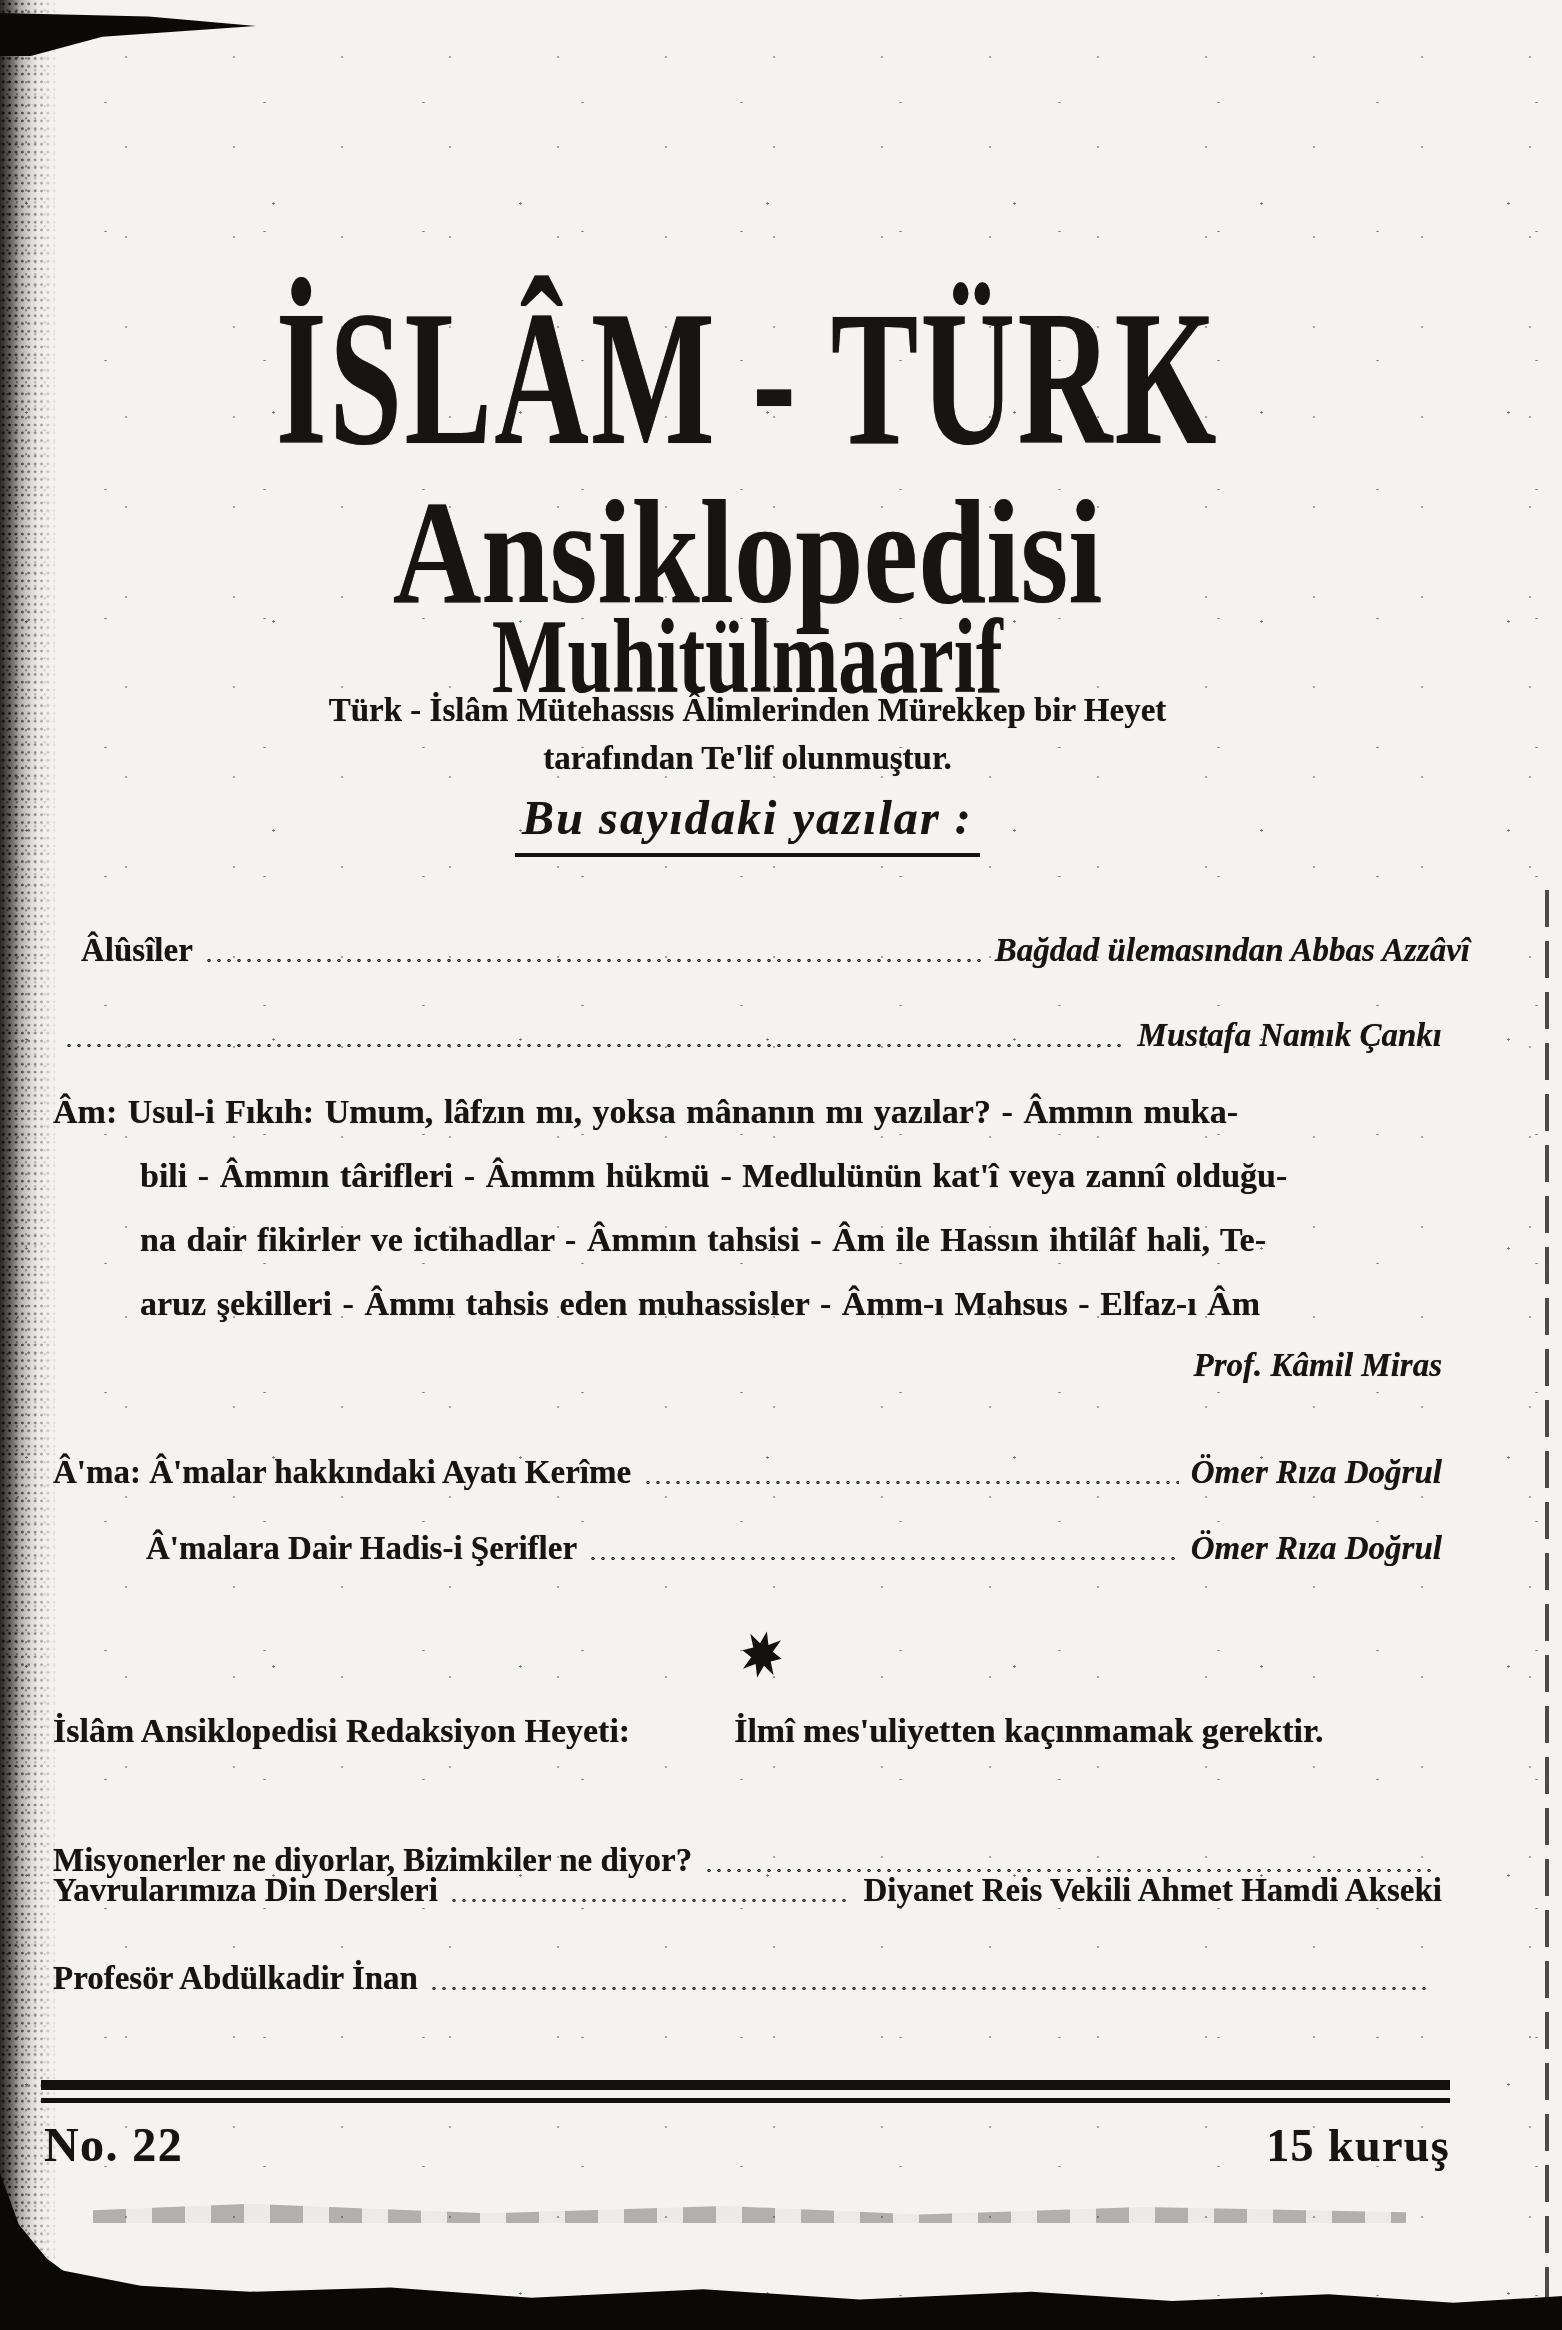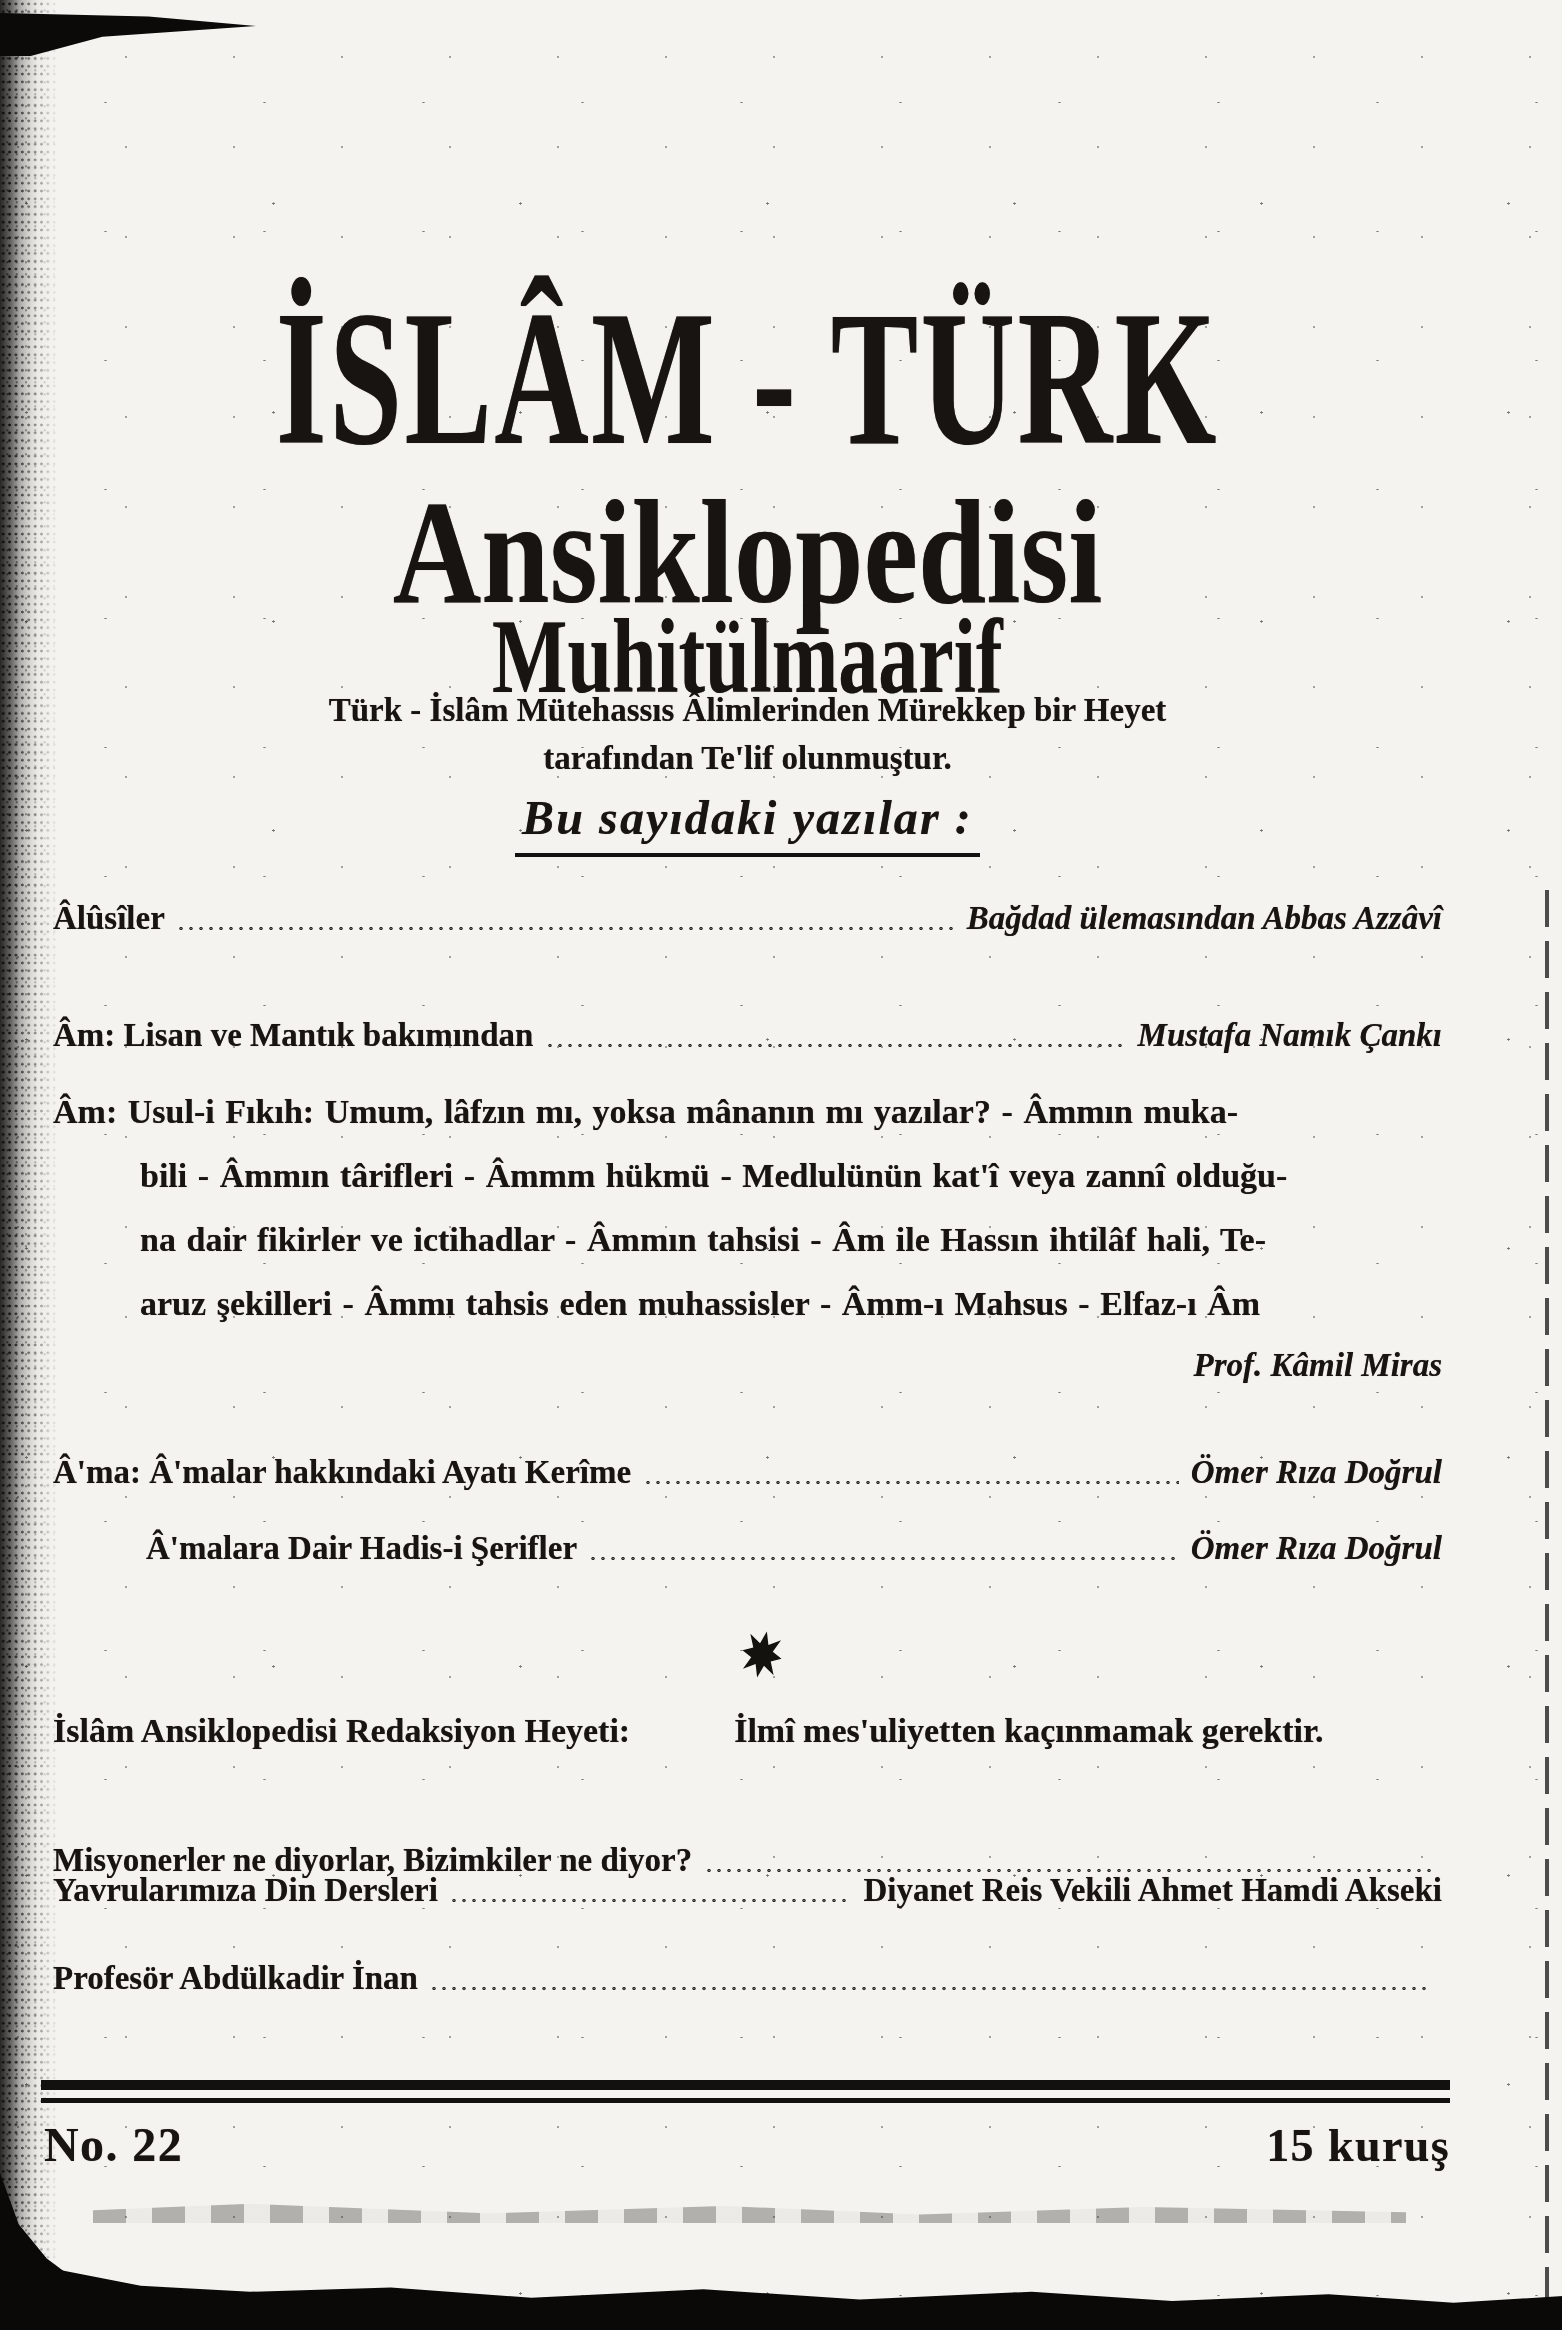--- a/index.html
+++ b/index.html
@@ -73,21 +73,21 @@
     font-size:33px;font-weight:bold;line-height:1.15;
   }
   .toc-label{white-space:nowrap;}
   .toc-author{white-space:nowrap;font-style:italic;}
   .toc-author.upright{font-style:normal;}
   .leader{
     flex:1;min-width:28.5px;margin:0 11.4px;height:8.5px;align-self:flex-end;margin-bottom:5.7px;
     background-image:radial-gradient(circle,#17151266 0,#171512 1.3px, transparent 2px);
     background-size:10px 7.1px;background-repeat:repeat-x;background-position:left bottom;
   }
-  .row0{top:900px;}
+  .row0{top:932px;margin-left:28px;}
   .row1{top:1017px;}
   .row3{top:1454px;}
   .row4{top:1530px;left:146px;width:1296px;}
   .row5{top:1711px;font-size:34px;gap:40px;}
   .row6{top:1842px;}
   .row7{top:1872px;}
   .row8{top:1960px;justify-content:flex-end;}
   .toc-paragraph{
     position:absolute;left:53px;top:1095px;width:1389px;
     font-size:34px;font-weight:bold;line-height:1;word-spacing:2.1px;
@@ -131,21 +131,20 @@
   <span class="ink">Bu sayıdaki yazılar :</span>
 </div>
 
 <div class="toc-row row0">
   <span class="toc-label ink">Âlûsîler</span>
   <span class="leader"></span>
   <span class="toc-author ink">Bağdad ülemasından Abbas Azzâvî</span>
 </div>
 
 <div class="toc-row row1">
-  <span class="toc-label ink">Âm: Lisan ve Mantık bakımından</span>
   <span class="leader"></span>
   <span class="toc-author ink">Mustafa Namık Çankı</span>
 </div>
 
 <div class="toc-paragraph">
   <div class="pline ink">Âm: Usul-i Fıkıh: Umum, lâfzın mı, yoksa mânanın mı yazılar? - Âmmın muka-</div>
   <div class="pline indent ink">bili - Âmmın târifleri - Âmmm hükmü - Medlulünün kat'î veya zannî olduğu-</div>
   <div class="pline indent ink">na dair fikirler ve ictihadlar - Âmmın tahsisi - Âm ile Hassın ihtilâf hali, Te-</div>
   <div class="pline indent ink">aruz şekilleri - Âmmı tahsis eden muhassisler - Âmm-ı Mahsus - Elfaz-ı Âm</div>
 </div>

